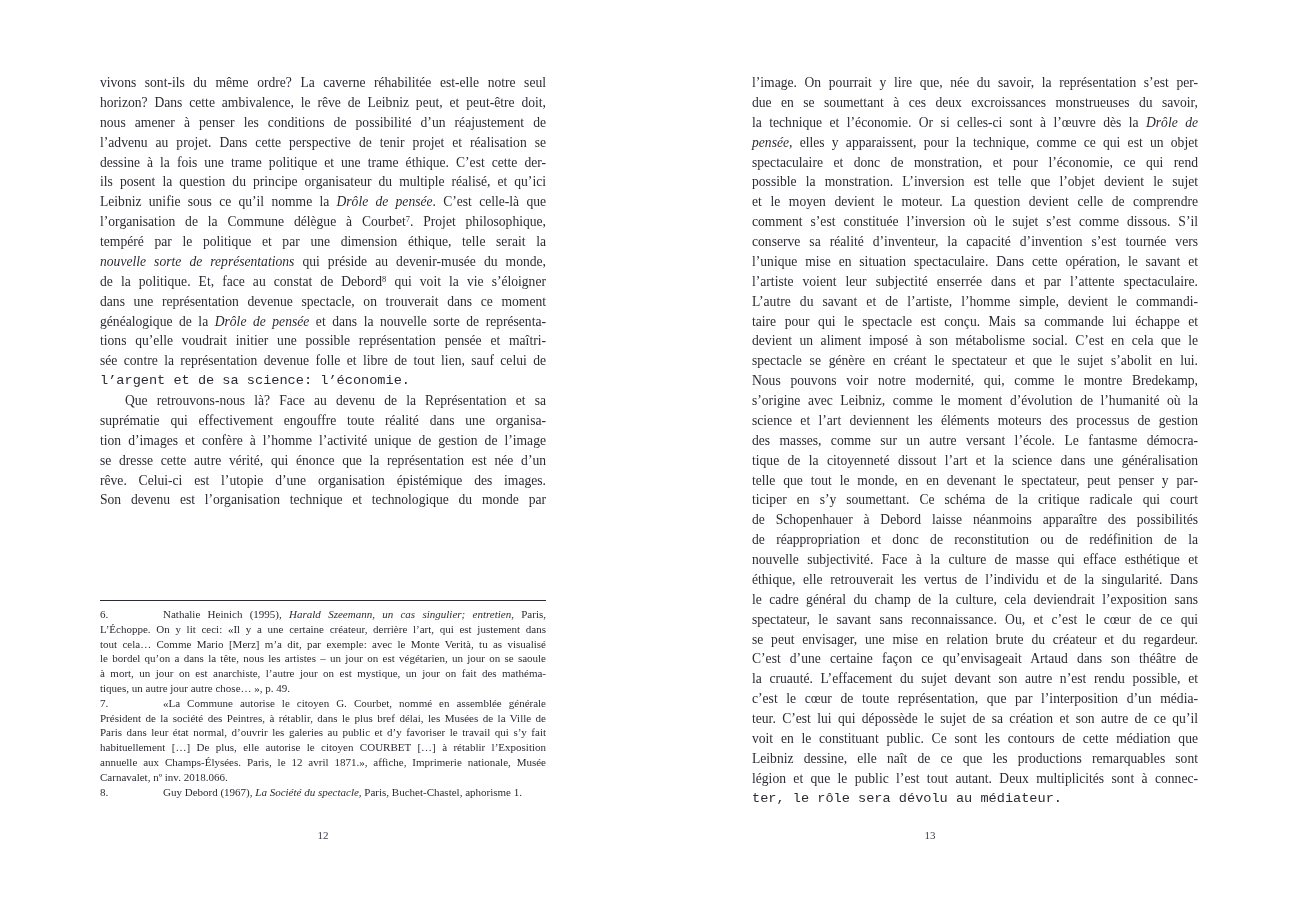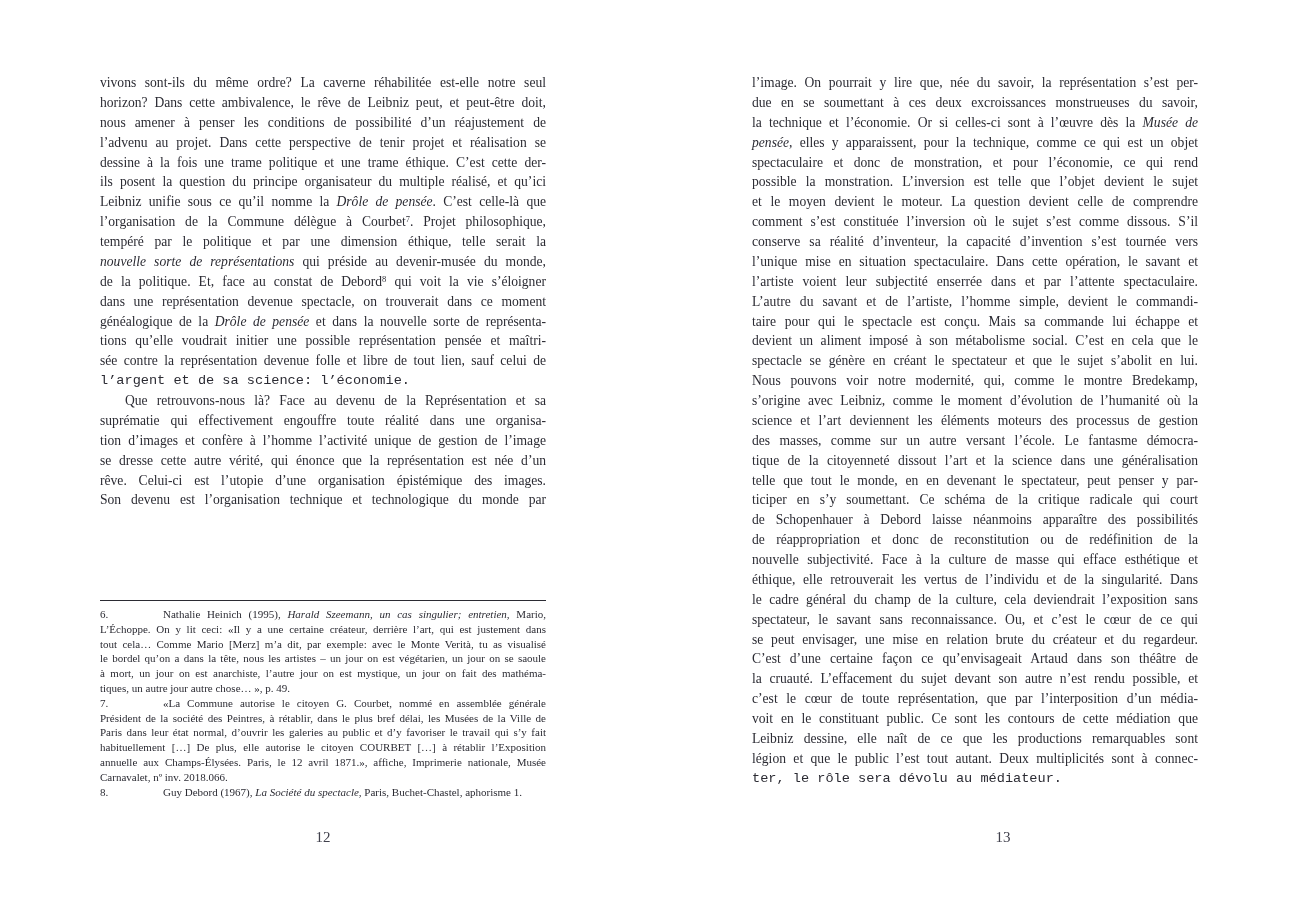--- a/index.html
+++ b/index.html
@@ -34,24 +34,24 @@
   .fnline{
     font-size:11px;
     line-height:14.8px;
     text-align:justify;
     text-align-last:justify;
   }
   .fnline.tlast{text-align-last:left;}
   .fnnum{display:inline-block;width:63px;}
   .pagenum{
     position:absolute;top:829px;width:446px;
-    text-align:center;font-size:15px;color:var(--pagenum);
+    text-align:center;font-size:11px;color:var(--pagenum);
   }
   #pagenum-left{left:100px;}
-  #pagenum-right{left:780px;}
+  #pagenum-right{left:707px;}
 </style>
 </head>
 <body>
 
 <div class="textcol" id="left-body">
     <div class="tline"><span>vivons sont-ils du même ordre? La caverne réhabilitée est-elle notre seul</span></div>
     <div class="tline"><span>horizon? Dans cette ambivalence, le rêve de Leibniz peut, et peut-être doit,</span></div>
     <div class="tline"><span>nous amener à penser les conditions de possibilité d’un réajustement de</span></div>
     <div class="tline"><span>l’advenu au projet. Dans cette perspective de tenir projet et réalisation se</span></div>
     <div class="tline"><span>dessine à la fois une trame politique et une trame éthique. C’est cette der-</span></div>
@@ -70,42 +70,42 @@
     <div class="tline"><span>suprématie qui effectivement engouffre toute réalité dans une organisa-</span></div>
     <div class="tline"><span>tion d’images et confère à l’homme l’activité unique de gestion de l’image</span></div>
     <div class="tline"><span>se dresse cette autre vérité, qui énonce que la représentation est née d’un</span></div>
     <div class="tline"><span>rêve. Celui-ci est l’utopie d’une organisation épistémique des images.</span></div>
     <div class="tline"><span>Son devenu est l’organisation technique et technologique du monde par</span></div>
   </div>
 
 <div class="fn-block">
   <div class="fnrule"></div>
   <div id="footnote-lines">
-      <div class="fnline"><span class="fnnum">6.</span><span>Nathalie Heinich (1995), </span><i>Harald Szeemann, un cas singulier; entretien</i><span>, Mario,</span></div>
+      <div class="fnline"><span class="fnnum">6.</span><span>Nathalie Heinich (1995), </span><i>Harald Szeemann, un cas singulier; entretien</i><span>, Paris,</span></div>
       <div class="fnline"><span>L’Échoppe. On y lit ceci: «Il y a une certaine créateur, derrière l’art, qui est justement dans</span></div>
       <div class="fnline"><span>tout cela… Comme Mario [Merz] m’a dit, par exemple: avec le Monte Verità, tu as visualisé</span></div>
       <div class="fnline"><span>le bordel qu’on a dans la tête, nous les artistes – un jour on est végétarien, un jour on se saoule</span></div>
       <div class="fnline"><span>à mort, un jour on est anarchiste, l’autre jour on est mystique, un jour on fait des mathéma-</span></div>
       <div class="fnline tlast"><span>tiques, un autre jour autre chose… », p. 49.</span></div>
       <div class="fnline"><span class="fnnum">7.</span><span>«La Commune autorise le citoyen G. Courbet, nommé en assemblée générale</span></div>
       <div class="fnline"><span>Président de la société des Peintres, à rétablir, dans le plus bref délai, les Musées de la Ville de</span></div>
       <div class="fnline"><span>Paris dans leur état normal, d’ouvrir les galeries au public et d’y favoriser le travail qui s’y fait</span></div>
       <div class="fnline"><span>habituellement […] De plus, elle autorise le citoyen COURBET […] à rétablir l’Exposition</span></div>
       <div class="fnline"><span>annuelle aux Champs-Élysées. Paris, le 12 avril 1871.», affiche, Imprimerie nationale, Musée</span></div>
       <div class="fnline tlast"><span>Carnavalet, nº inv. 2018.066.</span></div>
       <div class="fnline tlast"><span class="fnnum">8.</span><span>Guy Debord (1967), </span><i>La Société du spectacle</i><span>, Paris, Buchet-Chastel, aphorisme 1.</span></div>
     </div>
 </div>
 
 <div class="pagenum" id="pagenum-left">12</div>
 
 <div class="textcol" id="right-body">
     <div class="tline"><span>l’image. On pourrait y lire que, née du savoir, la représentation s’est per-</span></div>
     <div class="tline"><span>due en se soumettant à ces deux excroissances monstrueuses du savoir,</span></div>
-    <div class="tline"><span>la technique et l’économie. Or si celles-ci sont à l’œuvre dès la </span><i>Musée de</i></div>
+    <div class="tline"><span>la technique et l’économie. Or si celles-ci sont à l’œuvre dès la </span><i>Drôle de</i></div>
     <div class="tline"><i>pensée</i><span>, elles y apparaissent, pour la technique, comme ce qui est un objet</span></div>
     <div class="tline"><span>spectaculaire et donc de monstration, et pour l’économie, ce qui rend</span></div>
     <div class="tline"><span>possible la monstration. L’inversion est telle que l’objet devient le sujet</span></div>
     <div class="tline"><span>et le moyen devient le moteur. La question devient celle de comprendre</span></div>
     <div class="tline"><span>comment s’est constituée l’inversion où le sujet s’est comme dissous. S’il</span></div>
     <div class="tline"><span>conserve sa réalité d’inventeur, la capacité d’invention s’est tournée vers</span></div>
     <div class="tline"><span>l’unique mise en situation spectaculaire. Dans cette opération, le savant et</span></div>
     <div class="tline"><span>l’artiste voient leur subjectité enserrée dans et par l’attente spectaculaire.</span></div>
     <div class="tline"><span>L’autre du savant et de l’artiste, l’homme simple, devient le commandi-</span></div>
     <div class="tline"><span>taire pour qui le spectacle est conçu. Mais sa commande lui échappe et</span></div>
@@ -121,19 +121,20 @@
     <div class="tline"><span>de Schopenhauer à Debord laisse néanmoins apparaître des possibilités</span></div>
     <div class="tline"><span>de réappropriation et donc de reconstitution ou de redéfinition de la</span></div>
     <div class="tline"><span>nouvelle subjectivité. Face à la culture de masse qui efface esthétique et</span></div>
     <div class="tline"><span>éthique, elle retrouverait les vertus de l’individu et de la singularité. Dans</span></div>
     <div class="tline"><span>le cadre général du champ de la culture, cela deviendrait l’exposition sans</span></div>
     <div class="tline"><span>spectateur, le savant sans reconnaissance. Ou, et c’est le cœur de ce qui</span></div>
     <div class="tline"><span>se peut envisager, une mise en relation brute du créateur et du regardeur.</span></div>
     <div class="tline"><span>C’est d’une certaine façon ce qu’envisageait Artaud dans son théâtre de</span></div>
     <div class="tline"><span>la cruauté. L’effacement du sujet devant son autre n’est rendu possible, et</span></div>
     <div class="tline"><span>c’est le cœur de toute représentation, que par l’interposition d’un média-</span></div>
+    <div class="tline"><span>teur. C’est lui qui dépossède le sujet de sa création et son autre de ce qu’il</span></div>
     <div class="tline"><span>voit en le constituant public. Ce sont les contours de cette médiation que</span></div>
     <div class="tline"><span>Leibniz dessine, elle naît de ce que les productions remarquables sont</span></div>
     <div class="tline"><span>légion et que le public l’est tout autant. Deux multiplicités sont à connec-</span></div>
     <div class="tline tlast"><span>ter, le rôle sera dévolu au médiateur.</span></div>
   </div>
 
 <div class="pagenum" id="pagenum-right">13</div>
 
 </body></html>

